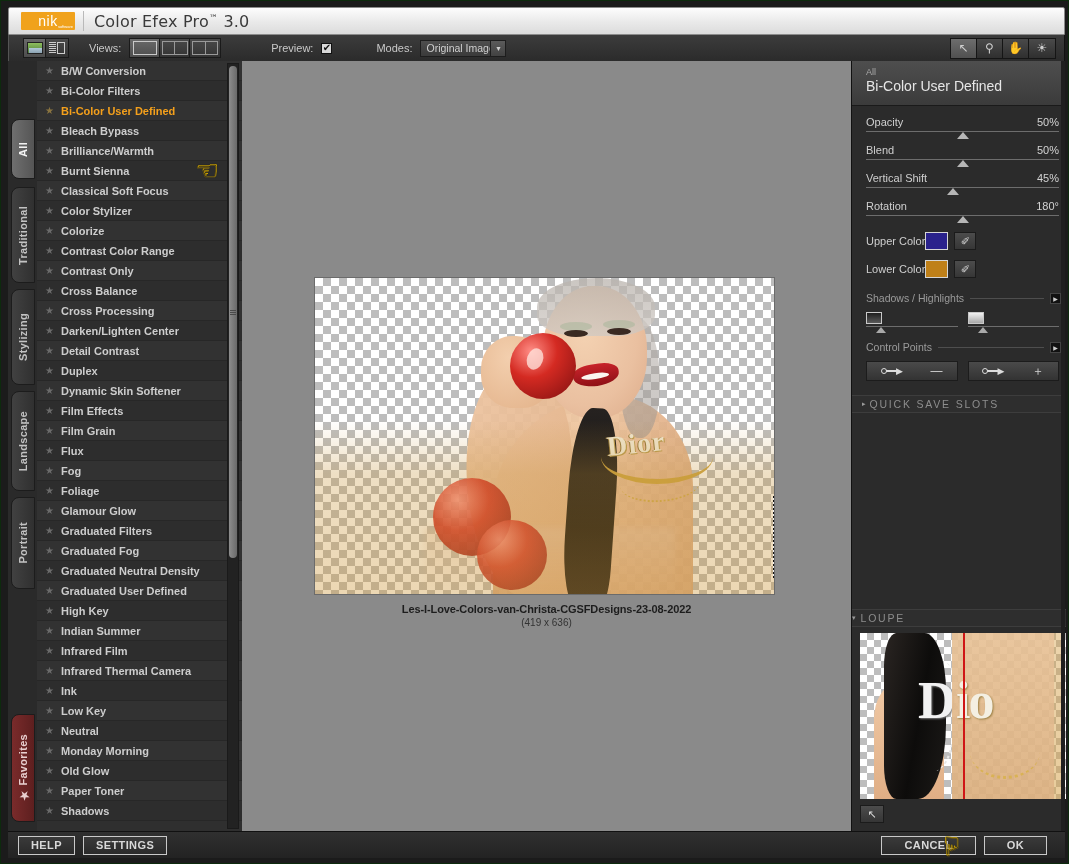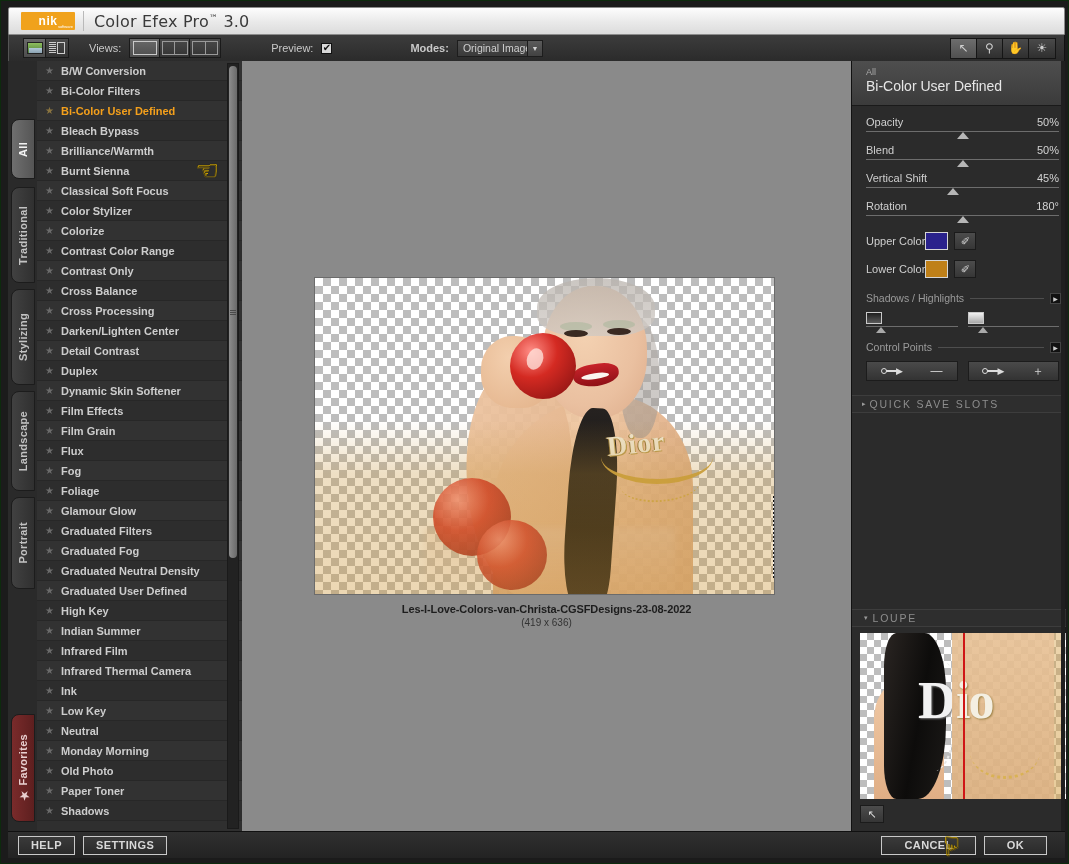--- a/index.html
+++ b/index.html
@@ -28,21 +28,21 @@
     display:flex; align-items:center;
   }
   #niklogo{
     width:54px; height:18px; margin-left:12px;
     background:#f0a21c;
     display:flex; align-items:center; justify-content:center;
     border-radius:1px;
     position:relative;
   }
   #niklogo .nik{
-    font-weight:bold; font-size:12px; color:#ffffff; letter-spacing:.5px;
+    font-weight:normal; font-size:14px; color:#ffffff; letter-spacing:.5px;
   }
   #niklogo .sw{
     position:absolute; right:2px; bottom:1px; font-size:4px; color:#fff;
   }
   #titlebar .sep{
     width:1px; height:20px; background:#b9b9b9; margin:0 10px 0 8px;
   }
   #apptitle{
     font-size:16px; color:#3a3a3a; letter-spacing:.2px;
     font-family:"DejaVu Sans", sans-serif;
@@ -408,21 +408,21 @@
     margin-top:14px; border-top:1px solid #3d3d3d; border-bottom:1px solid #3d3d3d;
     height:18px; display:flex; align-items:center; padding-left:10px; gap:4px;
     background:#2e2e2e; cursor:pointer;
   }
   #quicksave .qarrow{ font-size:7px; color:#9a9a9a; }
   #quicksave .qtext{ font-size:10.5px; color:#8d8d8d; letter-spacing:1.8px; }
 
   #loupehdr{
     position:absolute; left:0; top:548px; width:214px; height:18px;
     border-top:1px solid #3d3d3d; border-bottom:1px solid #3d3d3d;
-    display:flex; align-items:center; padding-left:12px; gap:5px;
+    display:flex; align-items:center; padding-left:0; gap:5px;
     background:#2e2e2e; cursor:pointer;
   }
   #loupehdr .larrow{ font-size:7px; color:#9a9a9a; }
   #loupehdr .ltext{ font-size:10.5px; color:#8d8d8d; letter-spacing:1.8px; }
 
   #loupeview{
     position:absolute; left:8px; top:572px; width:206px; height:166px;
     overflow:hidden; background:#fff;
     background-image:
       linear-gradient(45deg,#bdbdbd 25%,transparent 25%,transparent 75%,#bdbdbd 75%),
@@ -559,21 +559,21 @@
         <span class="vw2">
             <i></i>
             <i></i>
           </span>
       </div>
     </div>
 
     <span class="tblabel" style="margin-left:50px;">Preview:</span>
     <div class="chk">✔</div>
 
-    <span class="tblabel" style="margin-left:78px;font-weight:bold;">Modes:</span>
+    <span class="tblabel" style="margin-left:44px;">Modes:</span>
     <div class="modes-select">
       <span>Original Image</span>
       <span class="modes-arrow">▼</span>
     </div>
 
     <div class="toolicons">
       <div class="ti on">↖</div>
       <div class="ti">⚲</div>
       <div class="ti">✋</div>
       <div class="ti">☀</div>
@@ -740,21 +740,21 @@
         <div class="frow">
           <span class="star">★</span>
           <span class="fname">Neutral</span>
         </div>
         <div class="frow">
           <span class="star">★</span>
           <span class="fname">Monday Morning</span>
         </div>
         <div class="frow">
           <span class="star">★</span>
-          <span class="fname">Old Photo</span>
+          <span class="fname">Old Glow</span>
         </div>
         <div class="frow">
           <span class="star">★</span>
           <span class="fname">Paper Toner</span>
         </div>
         <div class="frow">
           <span class="star">★</span>
           <span class="fname">Shadows</span>
         </div>
       </div>

